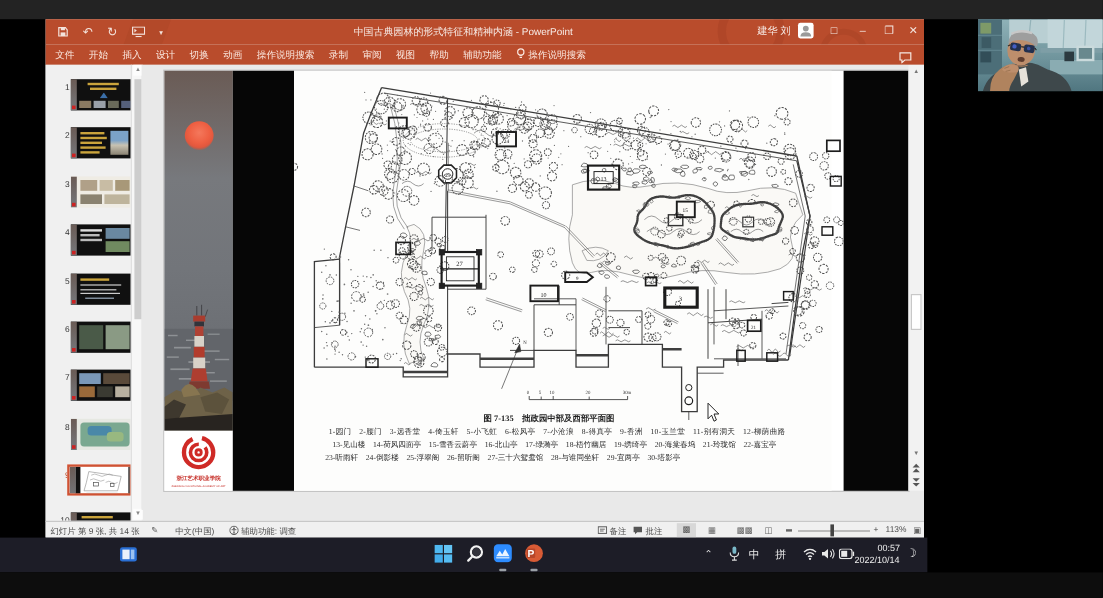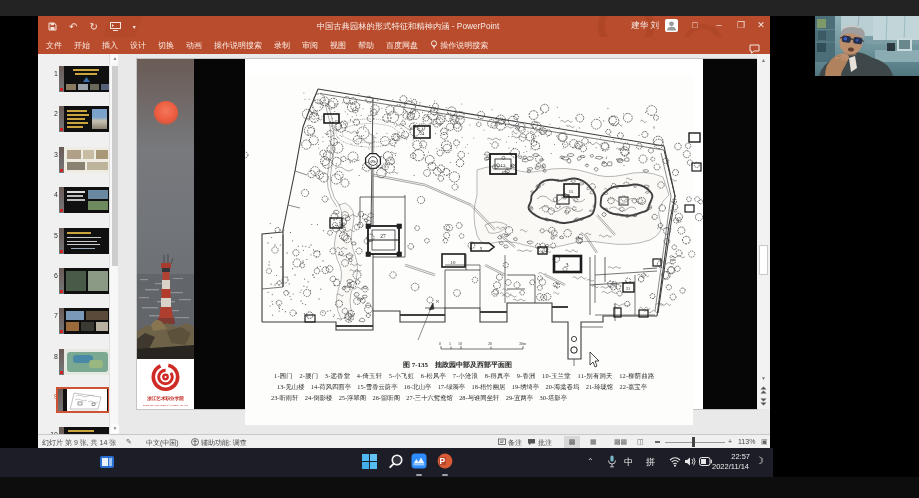--- a/index.html
+++ b/index.html
@@ -7,39 +7,39 @@
   body { font-family:"Liberation Sans", sans-serif; }
   #screen { position:absolute; top:0; left:0; width:919px; height:498px; background:#000; }
   .abs { position:absolute; }
   
   #topbar { left:0; top:0; width:919px; height:16px; background:#232323; }
   
   #ppt { left:38px; top:16px; width:732px; height:432px; background:#e9e9e9; }
   #titlebar { left:0; top:0; width:732px; height:21px; background:#b94c2c; overflow:hidden; }
   #ribbonrow { left:0; top:21px; width:732px; height:17px; background:#b94c2c; overflow:hidden; }
   #qat { left:10px; top:3px; height:15px; color:#f4e3dc; font-size:9px; display:flex; gap:12px; align-items:center; }
-  #wintitle { left:240px; top:5px; width:260px; color:#f7ebe6; font-size:8.3px; text-align:center; white-space:nowrap; }
+  #wintitle { left:218px; top:5px; width:260px; color:#f7ebe6; font-size:8.3px; text-align:center; white-space:nowrap; }
   #userarea { right:92px; top:3px; color:#f7ebe6; font-size:8.5px; display:flex; align-items:center; gap:6px; }
   .winbtn { position:absolute; top:4px; color:#f3e4de; font-size:9px; width:14px; text-align:center; }
   .tabs { left:8px; top:3px; display:flex; gap:12px; color:#fbe9e1; font-size:8px; white-space:nowrap; }
   
   #thumbpanel { left:0; top:38px; width:71px; height:380px; background:#f0f0f0; overflow:hidden; }
   #panelscroll { left:71px; top:38px; width:9px; height:380px; background:#f7f7f7; border-left:1px solid #e0e0e0; }
   #editarea { left:80px; top:38px; width:639px; height:371px; background:#e9e9e9; }
   #vscroll { left:719px; top:38px; width:13px; height:355px; background:#f2f2f2; }
   #notes { left:80px; top:393px; width:652px; height:25px; background:#f1f1f1; border-top:1px solid #cfcfcf; }
   #notes div { position:absolute; left:19px; top:7px; font-size:8.5px; color:#595959; }
   #statusbar { left:0; top:418px; width:732px; height:14px; background:#f0f0f0; border-top:1px solid #c8c8c8; font-size:7px; color:#4a4a4a; }
   
   #slide { left:19px; top:5px; width:620px; height:350px; background:#fff; outline:1px solid #c4c4c4; }
   #photostrip { left:0; top:0; width:57px; height:300px; background:linear-gradient(#6a5b55 0%, #77797d 30%, #72757a 55%, #6d7075 72%, #5a5d62 100%); overflow:hidden; }
   #logoarea { left:0; top:300px; width:57px; height:50px; background:#fff; }
   #blackbandA { left:57px; top:0; width:51px; height:350px; background:#060606; }
   #blackbandB { left:566px; top:0; width:54px; height:350px; background:#060606; }
-  #planarea { left:108px; top:0; width:448px; height:350px; background:#fdfdfc;margin-top:16px; }
+  #planarea { left:108px; top:0; width:448px; height:350px; background:#fdfdfc; }
   
   #taskbar { left:0; top:448px; width:773px; height:29px; background:#1d1d27; }
   #tb-right-black { left:773px; top:448px; width:146px; height:29px; background:#000; }
   #bottomstrip { left:0; top:477px; width:919px; height:21px; background:#0d0d0d; }
   
   #webcam { left:815px; top:16px; width:104px; height:60px; background:#43646c; overflow:hidden; }
   .thumbnum { position:absolute; left:6px; width:14px; text-align:right; font-size:7px; color:#333; }
   .thumb { position:absolute; left:21px; width:52px; height:26px; background:#101010; overflow:hidden; }
   .tstrip { position:absolute; left:0; top:0; width:5px; height:26px; background:linear-gradient(#6a5b55,#75787c); }
   .tdot { position:absolute; left:1px; bottom:1px; width:3px; height:3px; background:#c22; }
@@ -88,21 +88,21 @@
           <span>开始</span>
           <span>插入</span>
           <span>设计</span>
           <span>切换</span>
           <span>动画</span>
           <span>操作说明搜索</span>
           <span>录制</span>
           <span>审阅</span>
           <span>视图</span>
           <span>帮助</span>
-          <span>百度网盘</span>
+          <span>辅助功能</span>
           <span><svg width="8" height="9" viewBox="0 0 8 9" style="vertical-align:-1px;">
               <circle cx="4" cy="3.4" r="2.6" fill="none" stroke="#fbe9e1" stroke-width="1"></circle>
               <path d="M2.8,6.5 h2.4 M3,7.9 h2" stroke="#fbe9e1" stroke-width="0.9"></path>
             </svg> 操作说明搜索</span>
       </div>
       <div class="abs" style="right:10px;top:3px;"><svg width="11" height="10" viewBox="0 0 11 10">
             <path d="M1,1 h9 v6 h-5 l-2.4,2.2 V7 H1 Z" fill="none" stroke="#f6e8e2" stroke-width="1"></path>
           </svg></div>
     </div>
 
@@ -1453,22 +1453,22 @@
     </svg>
     <svg class="abs" style="left:684px;top:8px;" width="12" height="11" viewBox="0 0 12 11">
       <path d="M1,4 L3,4 L6,1.5 L6,9.5 L3,7 L1,7 Z" fill="#e8e8e8"></path>
       <path d="M8,3 Q10,5.5 8,8 M9.7,1.7 Q12.4,5.5 9.7,9.3" stroke="#e8e8e8" stroke-width="0.9" fill="none"></path>
     </svg>
     <svg class="abs" style="left:699px;top:9px;" width="13" height="9" viewBox="0 0 13 9">
       <rect x="0.5" y="0.5" width="10.5" height="8" rx="2" fill="none" stroke="#e8e8e8" stroke-width="1"></rect>
       <rect x="2" y="2" width="5" height="5" fill="#e8e8e8"></rect>
       <rect x="11.7" y="2.7" width="1.2" height="3.6" fill="#e8e8e8"></rect>
     </svg>
-    <div class="abs" style="left:724px;top:4px;color:#eee;font-size:7.5px;text-align:right;width:26px;">22:57</div>
-    <div class="abs" style="left:712px;top:14px;color:#eee;font-size:7.5px;">2022/11/14</div>
+    <div class="abs" style="left:724px;top:4px;color:#eee;font-size:7.5px;text-align:right;width:26px;">00:57</div>
+    <div class="abs" style="left:712px;top:14px;color:#eee;font-size:7.5px;">2022/10/14</div>
     <div class="abs" style="left:755px;top:7px;color:#eee;font-size:10px;">☽</div>
   </div>
   <div class="abs" id="tb-right-black"></div>
   <div class="abs" id="bottomstrip"></div>
   <div class="abs" id="webcam">
     <svg width="104" height="60" viewBox="0 0 104 60">
       <defs>
         <linearGradient id="wbg" x1="0" y1="0" x2="0" y2="1">
           <stop offset="0%" stop-color="#8fb2b8"></stop>
             <stop offset="55%" stop-color="#6f949c"></stop>

